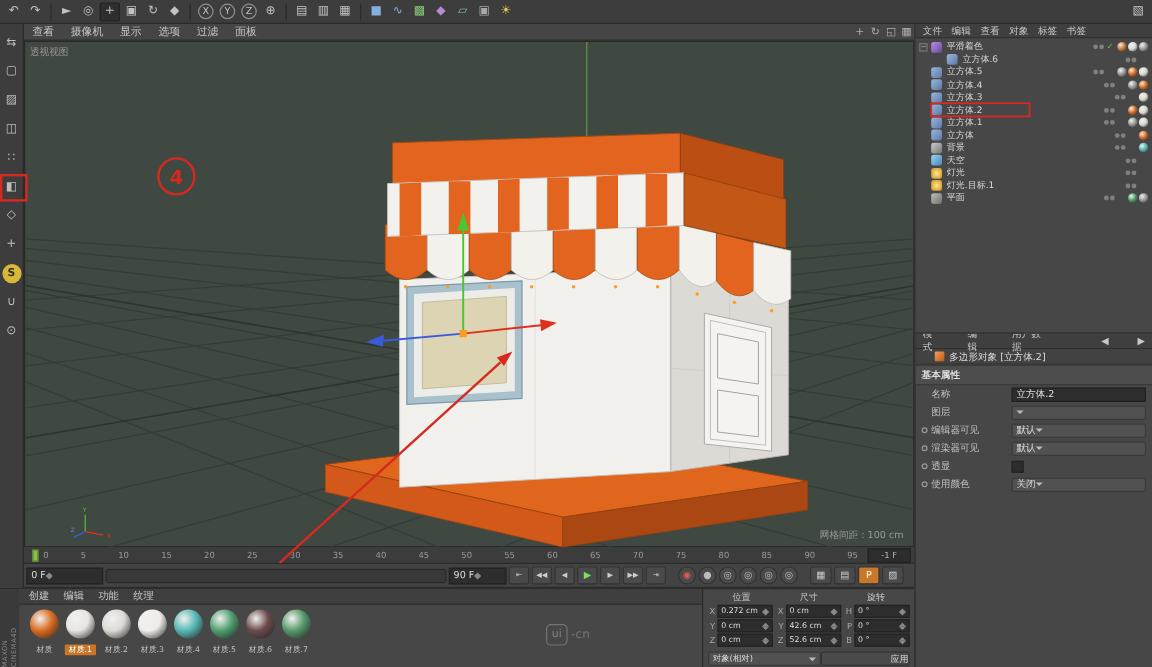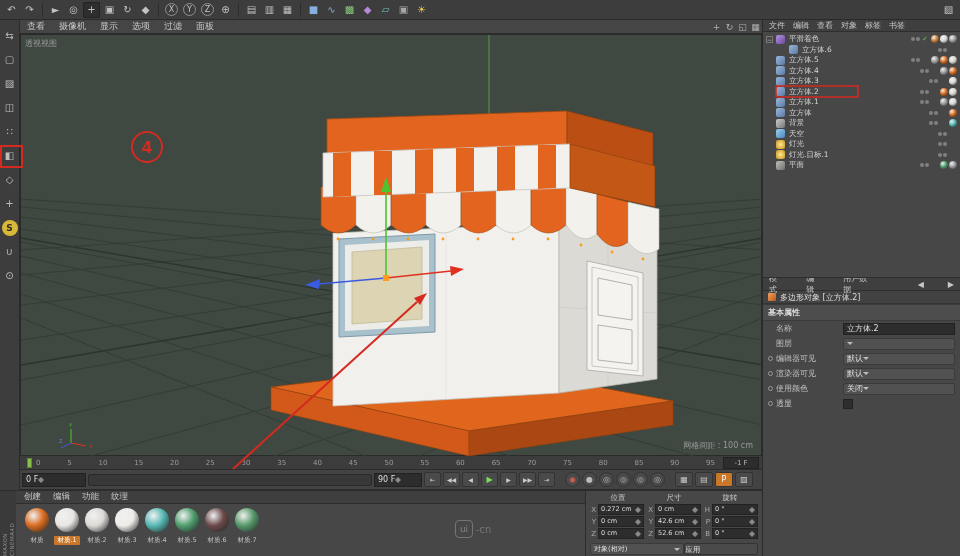--- a/index.html
+++ b/index.html
@@ -69,21 +69,21 @@
 
 .coords{position:absolute;left:585px;top:490px;width:177px;height:66px;background:#474747;border-top:1px solid #2c2c2c;border-left:1px solid #2c2c2c;padding:2px 4px;display:flex;flex-direction:column;gap:1px}
 .cm-head{display:flex}
 .cm-head span{flex:1;text-align:center;font-size:7.5px;color:#cccccc}
 .cm-row{display:flex;gap:3px}
 .cm-cell{flex:1;display:flex;align-items:center;gap:2px}
 .cm-l{font-size:7px;color:#aaa;width:6px;text-align:right;flex:none}
 .cm-f{flex:1;height:11px;background:#2d2d2d;border:1px solid #222;font-size:6.5px;line-height:9px;padding:0 2px;display:flex;justify-content:space-between;align-items:center;color:#ddd}
 .cm-foot{display:flex;gap:0;margin-top:3px}
 .cm-mode{flex:1.2;height:12px;background:#515151;border:1px solid #3a3a3a;border-radius:2px;font-size:7px;display:flex;align-items:center;justify-content:space-between;padding:0 3px;color:#ddd}
-.cm-apply{flex:1;height:12px;background:#4a4a4a;border:1px solid #333;border-radius:2px;font-size:7.5px;text-align:left;line-height:11px;color:#ddd}
+.cm-apply{flex:1;height:12px;background:#4a4a4a;border:1px solid #333;border-radius:2px;font-size:7.5px;text-align:right;line-height:11px;color:#ddd}
 .dcaret{width:0;height:0;border:3px solid transparent;border-top-color:#bbb;margin-top:3px;flex:none}
 
 
 .right-panel{position:absolute;left:762px;top:20px;width:198px;height:536px;background:#474747;border-left:1px solid #2a2a2a}
 .om-menu{height:12px;display:flex;gap:8px;align-items:center;padding:0 6px;font-size:8px;color:#c8c8c8;background:#3f3f3f;border-bottom:1px solid #2e2e2e}
 .om-tree{height:246px;background:#474747;border-bottom:1px solid #2e2e2e;padding-top:2px;position:relative}
 .om-row{height:10.5px;display:flex;align-items:center;padding:0 3px;font-size:7.5px}
 .om-row.ind1{padding-left:16px}
 .om-exp{width:7px;height:7px;font-size:6px;line-height:6px;text-align:center;color:#bbb;border:1px solid #777;margin-right:1px;flex:none}
 .om-exp:empty{visibility:hidden}
@@ -93,21 +93,21 @@
 .oi-bg{background:linear-gradient(135deg,#cccccc,#777777)}
 .oi-sky{background:linear-gradient(135deg,#9ad4f0,#4a84c0)}
 .oi-light{background:radial-gradient(circle,#ffe98a,#c89020)}
 .oi-plane{background:linear-gradient(135deg,#c0c0ba,#70706a)}
 .om-label{margin-left:2px;color:#d6d6d6;flex:1;white-space:nowrap;overflow:hidden}
 .om-dots{display:flex;gap:1px;margin-right:2px;flex:none}
 .om-dots i{width:4px;height:4px;border-radius:50%;background:#808080}
 .om-check{width:8px;font-size:7px;color:#74c044;flex:none}
 .tag{width:8px;height:8px;border-radius:50%;margin-left:1px;display:none;flex:none}
 .am-menu{height:13px;display:flex;gap:24px;align-items:center;padding:0 6px;font-size:8px;color:#c8c8c8;background:#3f3f3f;border-bottom:1px solid #2e2e2e}
-.am-title{height:13px;display:flex;align-items:center;gap:4px;padding:0 5px;font-size:8px;color:#ddd;background:#424242;border-bottom:1px solid #333}
+.am-title{height:13px;display:flex;align-items:center;gap:4px;padding:0 16px;font-size:8px;color:#ddd;background:#424242;border-bottom:1px solid #333}
 .poly-icon{width:8px;height:8px;background:linear-gradient(135deg,#f0a060,#c05818);border-radius:1px;flex:none}
 .am-tabs{display:flex;gap:2px;padding:2px 4px;background:#474747}
 .am-tab{padding:1px 7px;font-size:8px;background:#515151;border:1px solid #3a3a3a;border-radius:2px;color:#c8c8c8}
 .am-tab.active{background:#5d80a8;border-color:#46608a;color:#fff}
 .am-section{font-size:8px;font-weight:bold;color:#ddd;padding:2px 5px;background:#4d4d4d;border-top:1px solid #3a3a3a;border-bottom:1px solid #3a3a3a}
 .am-row{height:15px;display:flex;align-items:center;gap:3px;padding:0 5px;font-size:8px}
 .adot{width:5px;height:5px;border:1px solid #999;border-radius:50%;flex:none}
 .adot.off{visibility:hidden}
 .am-label{width:64px;color:#c0c0c0;flex:none;white-space:nowrap}
 .am-input{flex:1;height:12px;background:#2d2d2d;border:1px solid #222;color:#e0e0e0;font-size:8px;padding:0 3px;font-family:inherit}
@@ -661,30 +661,30 @@
     <div class="am-row">
       <span class="adot"></span>
         <span class="am-label">渲染器可见</span>
       <div class="am-select">
           <span>默认</span>
           <i class="dcaret"></i>
         </div>
     </div>
     <div class="am-row">
       <span class="adot"></span>
+        <span class="am-label">透显</span>
+      <div class="am-checkbox"></div>
+    </div>
+    <div class="am-row">
+      <span class="adot"></span>
         <span class="am-label">使用颜色</span>
       <div class="am-select">
           <span>关闭</span>
           <i class="dcaret"></i>
         </div>
-    </div>
-    <div class="am-row">
-      <span class="adot"></span>
-        <span class="am-label">透显</span>
-      <div class="am-checkbox"></div>
     </div>
   </div>
 
   <div class="watermark">
     <span class="wm-box">ui</span>
     <span class="wm-text">-cn</span>
   </div>
 
   <svg class="annot" width="960" height="556" viewBox="0 0 960 556">
     <circle cx="147" cy="147" r="15" fill="none" stroke="#d42a20" stroke-width="2"></circle>

